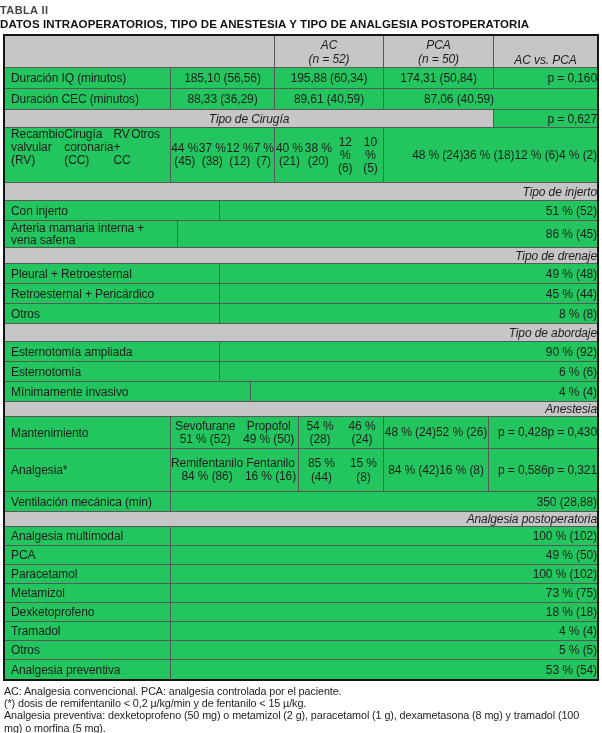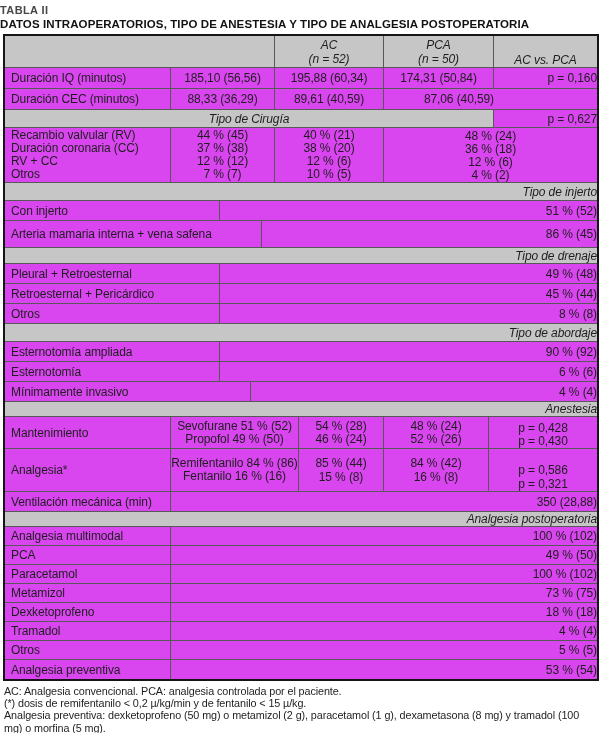--- a/index.html
+++ b/index.html
@@ -12,35 +12,35 @@
   }
   .page { position: relative; width: 602px; height: 733px; }
   .titles { padding-top: 4px; }
   .t1 { font-size: 11px; font-weight: bold; color: #474747; letter-spacing: 0.4px; }
   .t2 { font-size: 11.5px; font-weight: bold; color: #121212; margin-top: 2px; letter-spacing: 0.1px; }
 
   .tbl {
     margin: 4px 3px 0 3px;
     width: 596px;
     border: 2px solid #151515;
-    background: #d946ef;
+    background: #22c55e;
   }
   .row { display: flex; align-items: stretch; border-bottom: 1px solid #585858; }
   .row:last-child { border-bottom: none; }
   .c {
     display: flex; align-items: center; justify-content: center;
     border-right: 1px solid #585858;
     font-size: 12px; letter-spacing: -0.1px;
     text-align: center; overflow: hidden;
   }
   .c:last-child { border-right: none; justify-content: flex-end; }
   .lab { justify-content: flex-start; text-align: left; padding-left: 6px; padding-right: 10px; }
   .gray { background: #c6c6c6; }
   .band { font-style: italic; }
-  .stack { flex-direction: column; justify-content: center; line-height: 13px; }
+  .stack { flex-direction: row; justify-content: center; line-height: 13px; }
   .stack.left { align-items: flex-start; }
   .hdr { flex-direction: column; font-style: italic; line-height: 14px; }
   .vleft { justify-content: flex-start; padding-left: 7px; text-align: left; }
   .lh { line-height: 12.5px; }
 
   .foot { margin: 4px 4px 0 4px; font-size: 10.8px; line-height: 12.2px; color: #1e1e1e; letter-spacing: -0.1px; }
 </style>
 </head>
 <body>
 
@@ -84,21 +84,21 @@
     </div>
 
     <div class="row" style="height:18px">
       <div class="c gray band" style="width:489px">Tipo de Cirugía</div>
       <div class="c" style="flex:1">p = 0,627</div>
     </div>
 
     <div class="row" style="height:55px">
       <div class="c lab stack left" style="width:166px">
         <span>Recambio valvular (RV)</span>
-        <span>Duración coronaria (CC)</span>
+        <span>Cirugía coronaria (CC)</span>
         <span>RV + CC</span>
         <span>Otros</span>
       </div>
       <div class="c stack" style="width:104px">
         <span>44 % (45)</span>
         <span>37 % (38)</span>
         <span>12 % (12)</span>
         <span>7 % (7)</span>
       </div>
       <div class="c stack" style="width:109px">
@@ -117,21 +117,21 @@
 
     <div class="row" style="height:18px">
       <div class="c gray band" style="flex:1">Tipo de injerto</div>
     </div>
 
     <div class="row" style="height:20px">
       <div class="c lab" style="width:215px">Con injerto</div>
       <div class="c" style="flex:1">51 % (52)</div>
     </div>
     <div class="row" style="height:27px">
-      <div class="c lab lh" style="width:257px">Arteria mamaria interna + vena safena</div>
+      <div class="c lab lh" style="width:173px">Arteria mamaria interna + vena safena</div>
       <div class="c" style="flex:1">86 % (45)</div>
     </div>
 
     <div class="row" style="height:16px">
       <div class="c gray band" style="flex:1">Tipo de drenaje</div>
     </div>
 
     <div class="row" style="height:20px">
       <div class="c lab" style="width:215px">Pleural + Retroesternal</div>
       <div class="c" style="flex:1">49 % (48)</div>

